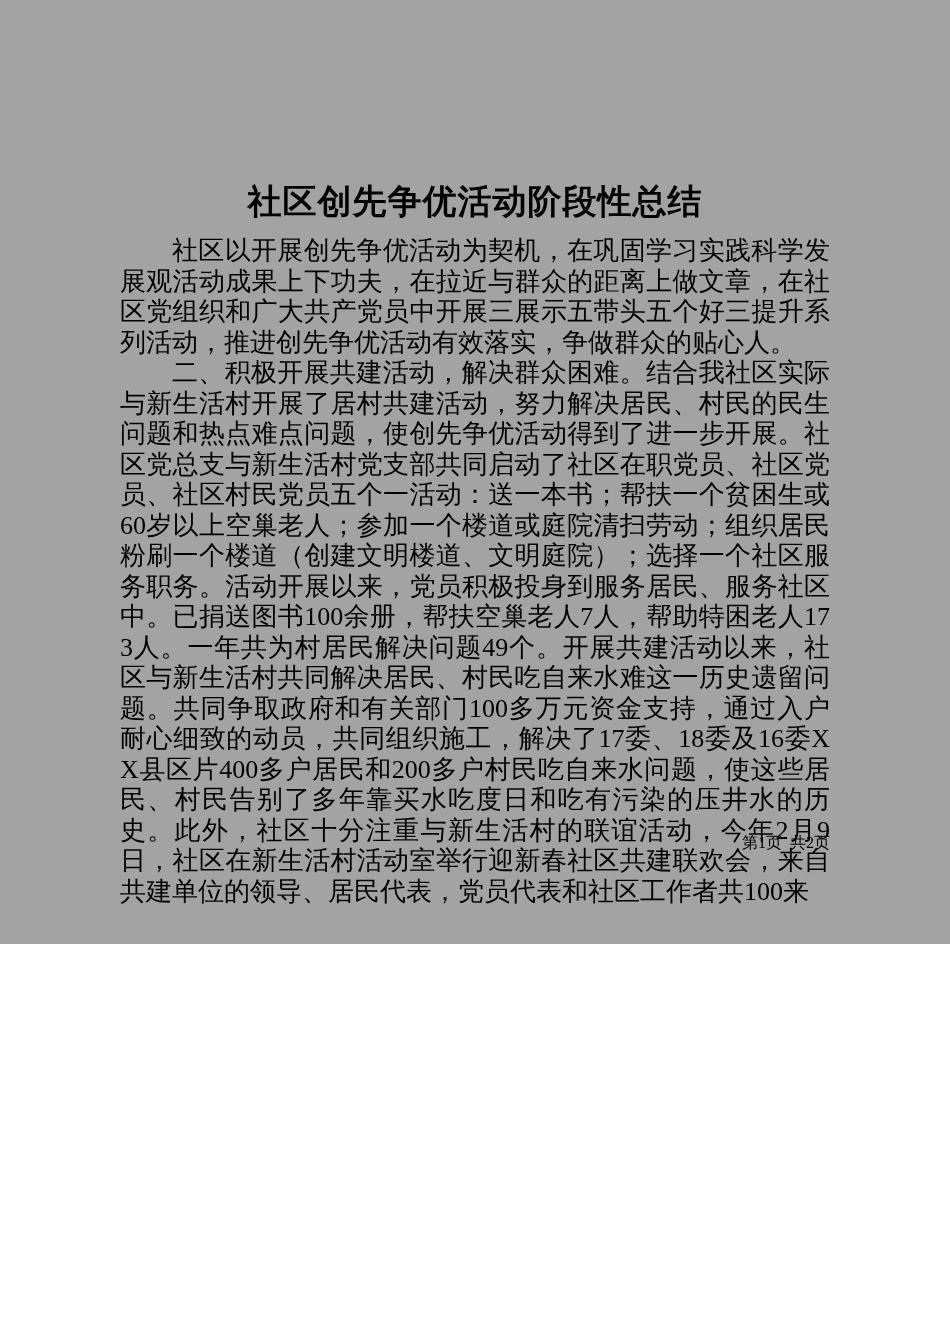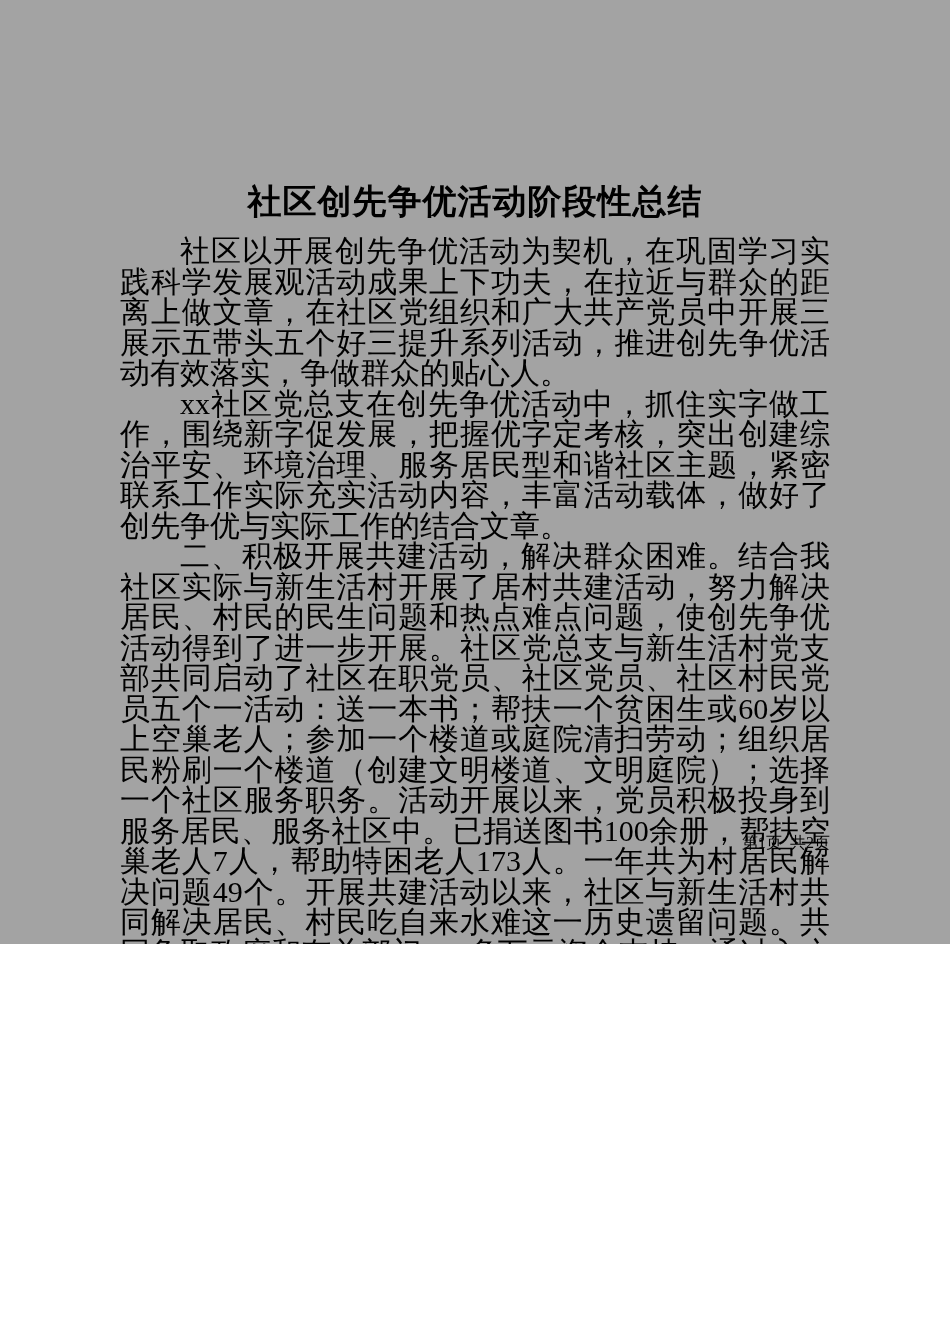--- a/index.html
+++ b/index.html
@@ -19,21 +19,21 @@
   .doc-title {
     padding-top: 182px;
     text-align: center;
     font-size: 34px;
     line-height: 40px;
     font-weight: bold;
     letter-spacing: 1px;
   }
   .doc-body {
     margin: 14px 120px 0 120px;
-    font-size: 30px;
+    font-size: 26px;
     line-height: 30.5px;
     text-align: justify;
     text-justify: inter-ideograph;
     word-break: break-all;
   }
   .doc-body p {
     text-indent: 2em;
   }
   .page-footer {
     position: absolute;
@@ -49,21 +49,20 @@
 </style>
 </head>
 <body>
 
 <div class="page">
 
   <h1 class="doc-title">社区创先争优活动阶段性总结</h1>
 
   <div class="doc-body">
     <p>社区以开展创先争优活动为契机，在巩固学习实践科学发展观活动成果上下功夫，在拉近与群众的距离上做文章，在社区党组织和广大共产党员中开展三展示五带头五个好三提升系列活动，推进创先争优活动有效落实，争做群众的贴心人。</p>
-    <p>xx社区党总支在创先争优活动中，抓住实字做工作，围绕新字促发展，把握优字定考核，突出创建综治平安、环境治理、服务居民型和谐社区主题，紧密联系工作实际充实活动内容，丰富活动载体，做好了创先争优与实际工作的结合文章。</p>
     <p>二、积极开展共建活动，解决群众困难。结合我社区实际与新生活村开展了居村共建活动，努力解决居民、村民的民生问题和热点难点问题，使创先争优活动得到了进一步开展。社区党总支与新生活村党支部共同启动了社区在职党员、社区党员、社区村民党员五个一活动：送一本书；帮扶一个贫困生或60岁以上空巢老人；参加一个楼道或庭院清扫劳动；组织居民粉刷一个楼道（创建文明楼道、文明庭院）；选择一个社区服务职务。活动开展以来，党员积极投身到服务居民、服务社区中。已捐送图书100余册，帮扶空巢老人7人，帮助特困老人173人。一年共为村居民解决问题49个。开展共建活动以来，社区与新生活村共同解决居民、村民吃自来水难这一历史遗留问题。共同争取政府和有关部门100多万元资金支持，通过入户耐心细致的动员，共同组织施工，解决了17委、18委及16委XX县区片400多户居民和200多户村民吃自来水问题，使这些居民、村民告别了多年靠买水吃度日和吃有污染的压井水的历史。此外，社区十分注重与新生活村的联谊活动，今年2月9日，社区在新生活村活动室举行迎新春社区共建联欢会，来自共建单位的领导、居民代表，党员代表和社区工作者共100来</p>
   </div>
 
   <div class="page-footer">
     <span>第1页</span><span class="sep"></span><span>共2页</span>
   </div>
 
 </div>
 
 </body></html>

